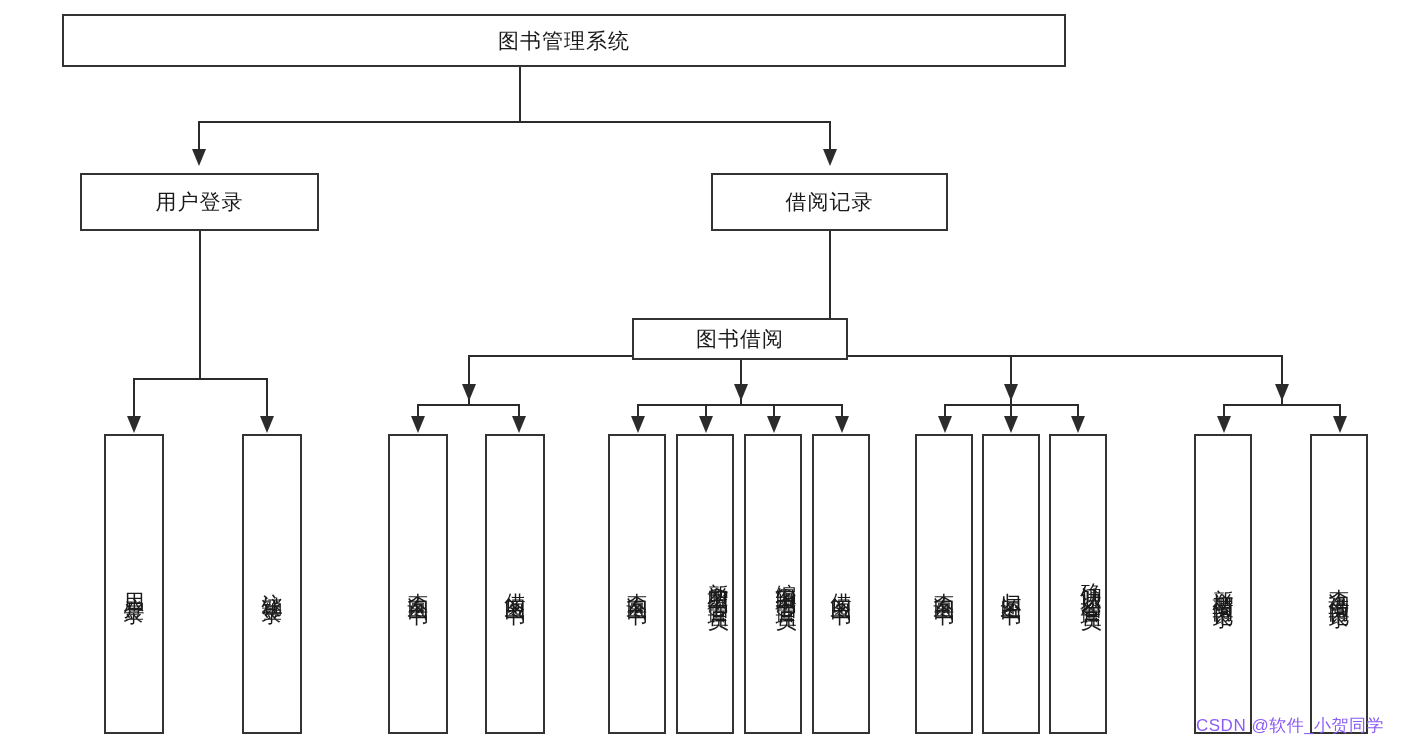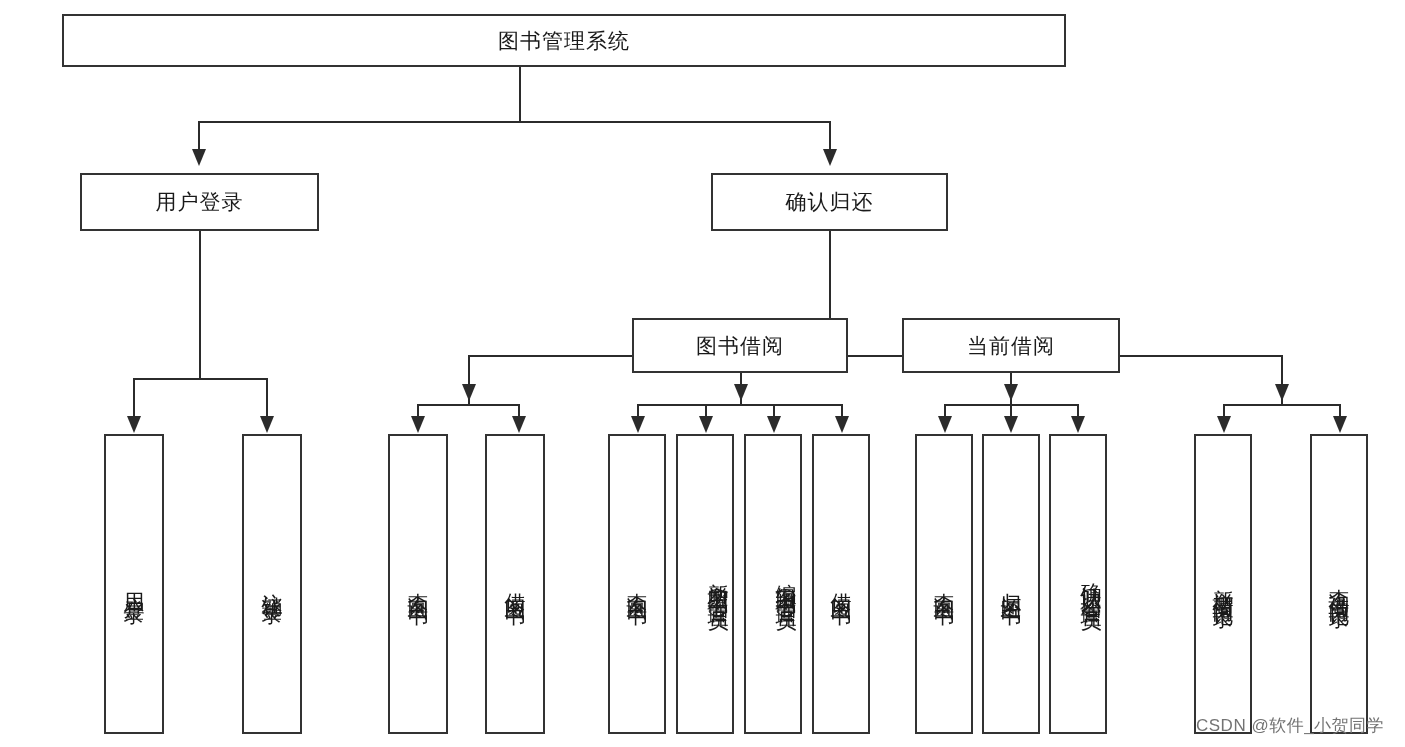--- a/index.html
+++ b/index.html
@@ -59,21 +59,21 @@
     width: 0;
     height: 0;
     border-left: 7px solid transparent;
     border-right: 7px solid transparent;
     border-top: 17px solid #2b2b2b;
   }
   
   .watermark {
     position: absolute;
     font-size: 17px;
-    color: #737373;
+    color: #8b5cf6;
     white-space: nowrap;
     letter-spacing: 0.5px;
   }
 </style>
 </head>
 <body>
 
 <div id="canvas">
 
   <div class="node horiz" style="left:18px; top:14px; width:1004px; height:53px;margin-left:44px;">
@@ -84,46 +84,43 @@
   <div class="conn-h" style="left:198px; top:121px; width:632px;"></div>
   <div class="conn-v" style="left:198px; top:121px; height:28px;"></div>
   <div class="conn-v" style="left:829px; top:121px; height:28px;"></div>
   <div class="arrow" style="left:192px; top:149px;"></div>
   <div class="arrow" style="left:823px; top:149px;"></div>
 
   <div class="node horiz" style="left:80px; top:173px; width:239px; height:58px;">
     <span class="node-label">用户登录</span>
   </div>
   <div class="node horiz" style="left:711px; top:173px; width:237px; height:58px;">
-    <span class="node-label">确认归还</span>
+    <span class="node-label">借阅记录</span>
   </div>
 
   <div class="conn-v" style="left:199px; top:231px; height:148px;"></div>
   <div class="conn-h" style="left:133px; top:378px; width:134px;"></div>
   <div class="conn-v" style="left:133px; top:378px; height:38px;"></div>
   <div class="conn-v" style="left:266px; top:378px; height:38px;"></div>
   <div class="arrow" style="left:127px; top:416px;"></div>
   <div class="arrow" style="left:260px; top:416px;"></div>
 
   <div class="conn-v" style="left:829px; top:231px; height:125px;"></div>
   <div class="conn-h" style="left:468px; top:355px; width:814px;"></div>
   <div class="conn-v" style="left:468px; top:355px; height:29px;"></div>
   <div class="conn-v" style="left:740px; top:355px; height:29px;"></div>
   <div class="conn-v" style="left:1010px; top:355px; height:29px;"></div>
   <div class="conn-v" style="left:1281px; top:355px; height:29px;"></div>
   <div class="arrow" style="left:462px; top:384px;"></div>
   <div class="arrow" style="left:734px; top:384px;"></div>
   <div class="arrow" style="left:1004px; top:384px;"></div>
   <div class="arrow" style="left:1275px; top:384px;"></div>
 
-  <div class="node horiz" style="left:632px; top:318px; width:216px; height:55px;">
+  <div class="node horiz" style="left:632px; top:318px; width:216px; height:42px;">
     <span class="node-label">图书借阅</span>
-  </div>
-  <div class="node horiz" style="left:902px; top:318px; width:218px; height:55px;">
-    <span class="node-label">当前借阅</span>
   </div>
 
   <div class="conn-v" style="left:468px; top:373px; height:32px;"></div>
   <div class="conn-h" style="left:417px; top:404px; width:102px;"></div>
   <div class="conn-v" style="left:417px; top:404px; height:13px;"></div>
   <div class="conn-v" style="left:518px; top:404px; height:13px;"></div>
   <div class="arrow" style="left:411px; top:416px;"></div>
   <div class="arrow" style="left:512px; top:416px;"></div>
 
   <div class="conn-v" style="left:740px; top:373px; height:32px;"></div>

